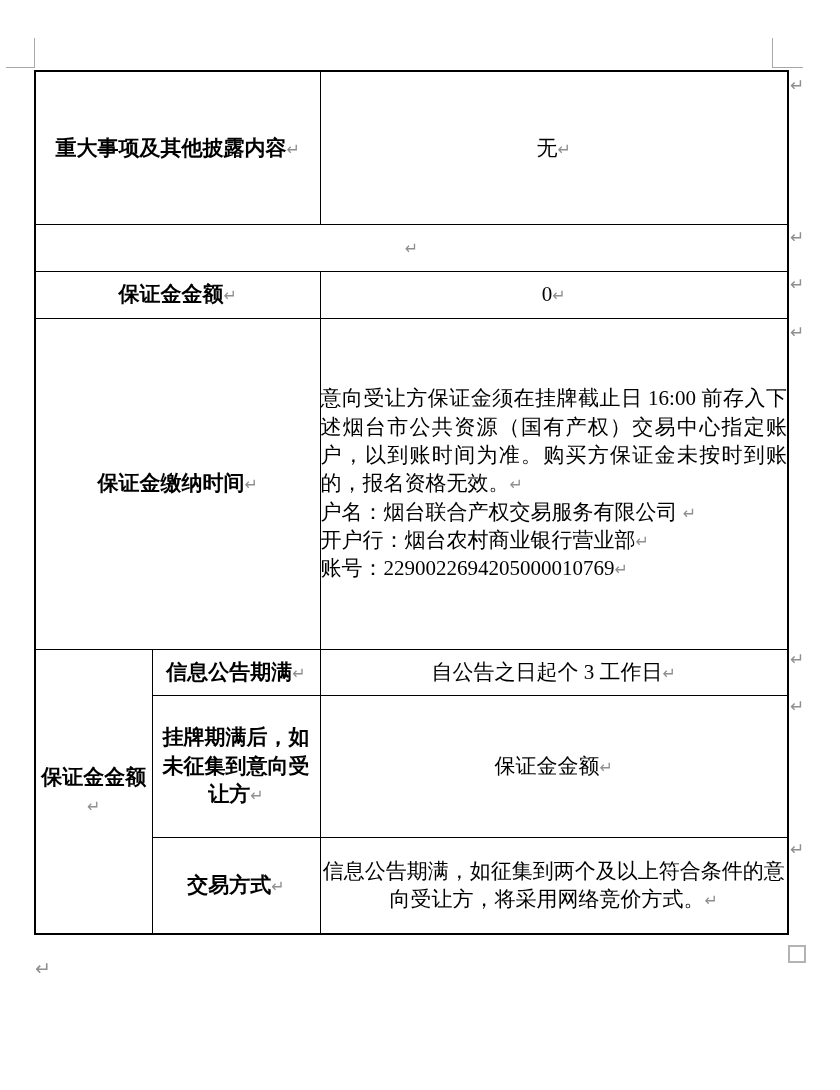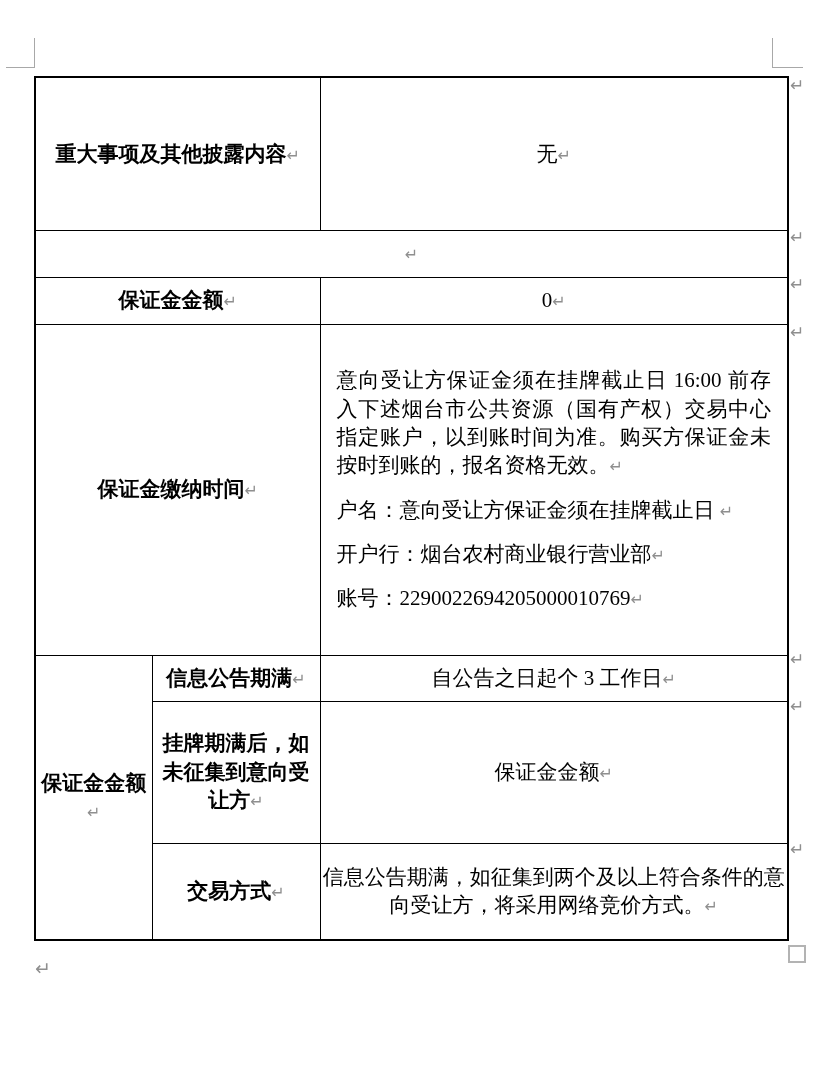--- a/index.html
+++ b/index.html
@@ -8,35 +8,35 @@
     font-family:"Liberation Serif","DejaVu Serif",serif;color:#000000;overflow:hidden;
   }
   
   .crop{position:absolute;background:#a8a8a8;}
   .crop.tl-v{left:34px;top:38px;width:1px;height:30px;}
   .crop.tl-h{left:6px;top:67px;width:28px;height:1px;}
   .crop.tr-v{left:772px;top:38px;width:1px;height:30px;}
   .crop.tr-h{left:773px;top:67px;width:30px;height:1px;}
   
   table.doc-table{
-    position:absolute;left:34px;top:76px;width:753px;
+    position:absolute;left:34px;top:70px;width:753px;
     border-collapse:collapse;table-layout:fixed;
     border:2px solid #000000;
   }
   table.doc-table td{
     border:1.5px solid #000000;
     font-size:21px;line-height:1.35;
     vertical-align:middle;padding:0;overflow:hidden;
   }
   .lbl{font-weight:bold;text-align:center;}
   .val{text-align:center;}
   .r1{height:153px;} .r2{height:47px;} .r3{height:47px;} .r4{height:331px;}
   .r5{height:46px;} .r6{height:142px;} .r7{height:97px;}
   .longcell{vertical-align:top;text-align:left;padding:3px 10px 0 11px;line-height:47px;}
-  .longcell p{margin:16px;}
+  .longcell p{margin:0;}
   .longcell p.justify{text-align:justify;text-align-last:left;}
   .wraplbl{line-height:47px;padding:0 5px;}
   .twoline{line-height:46px;padding:0 6px;text-align:center;}
   
   .mark{
     color:#8f8f8f;font-family:"DejaVu Sans",sans-serif;
     font-size:16px;font-weight:normal;letter-spacing:0;
   }
   .row-end-mark{
     position:absolute;left:790px;width:20px;height:18px;
@@ -94,21 +94,21 @@
         <span>0</span><span class="mark">↵</span>
       </td>
     </tr>
 
     <tr class="r4">
       <td colspan="2" class="lbl">
         <span>保证金缴纳时间</span><span class="mark">↵</span>
       </td>
       <td class="longcell">
         <p class="justify"><span>意向受让方保证金须在挂牌截止日 16:00 前存入下述烟台市公共资源（国有产权）交易中心指定账户，以到账时间为准。购买方保证金未按时到账的，报名资格无效。</span><span class="mark">↵</span></p>
-        <p><span>户名：意向受让方保证金须在挂牌截止日 </span><span class="mark">↵</span></p>
+        <p><span>户名：烟台联合产权交易服务有限公司 </span><span class="mark">↵</span></p>
         <p><span>开户行：烟台农村商业银行营业部</span><span class="mark">↵</span></p>
         <p><span>账号：2290022694205000010769</span><span class="mark">↵</span></p>
       </td>
     </tr>
 
     <tr class="r5">
       <td rowspan="3" class="lbl">
         <span>保证金金额</span><span class="mark">↵</span>
       </td>
       <td class="lbl">

